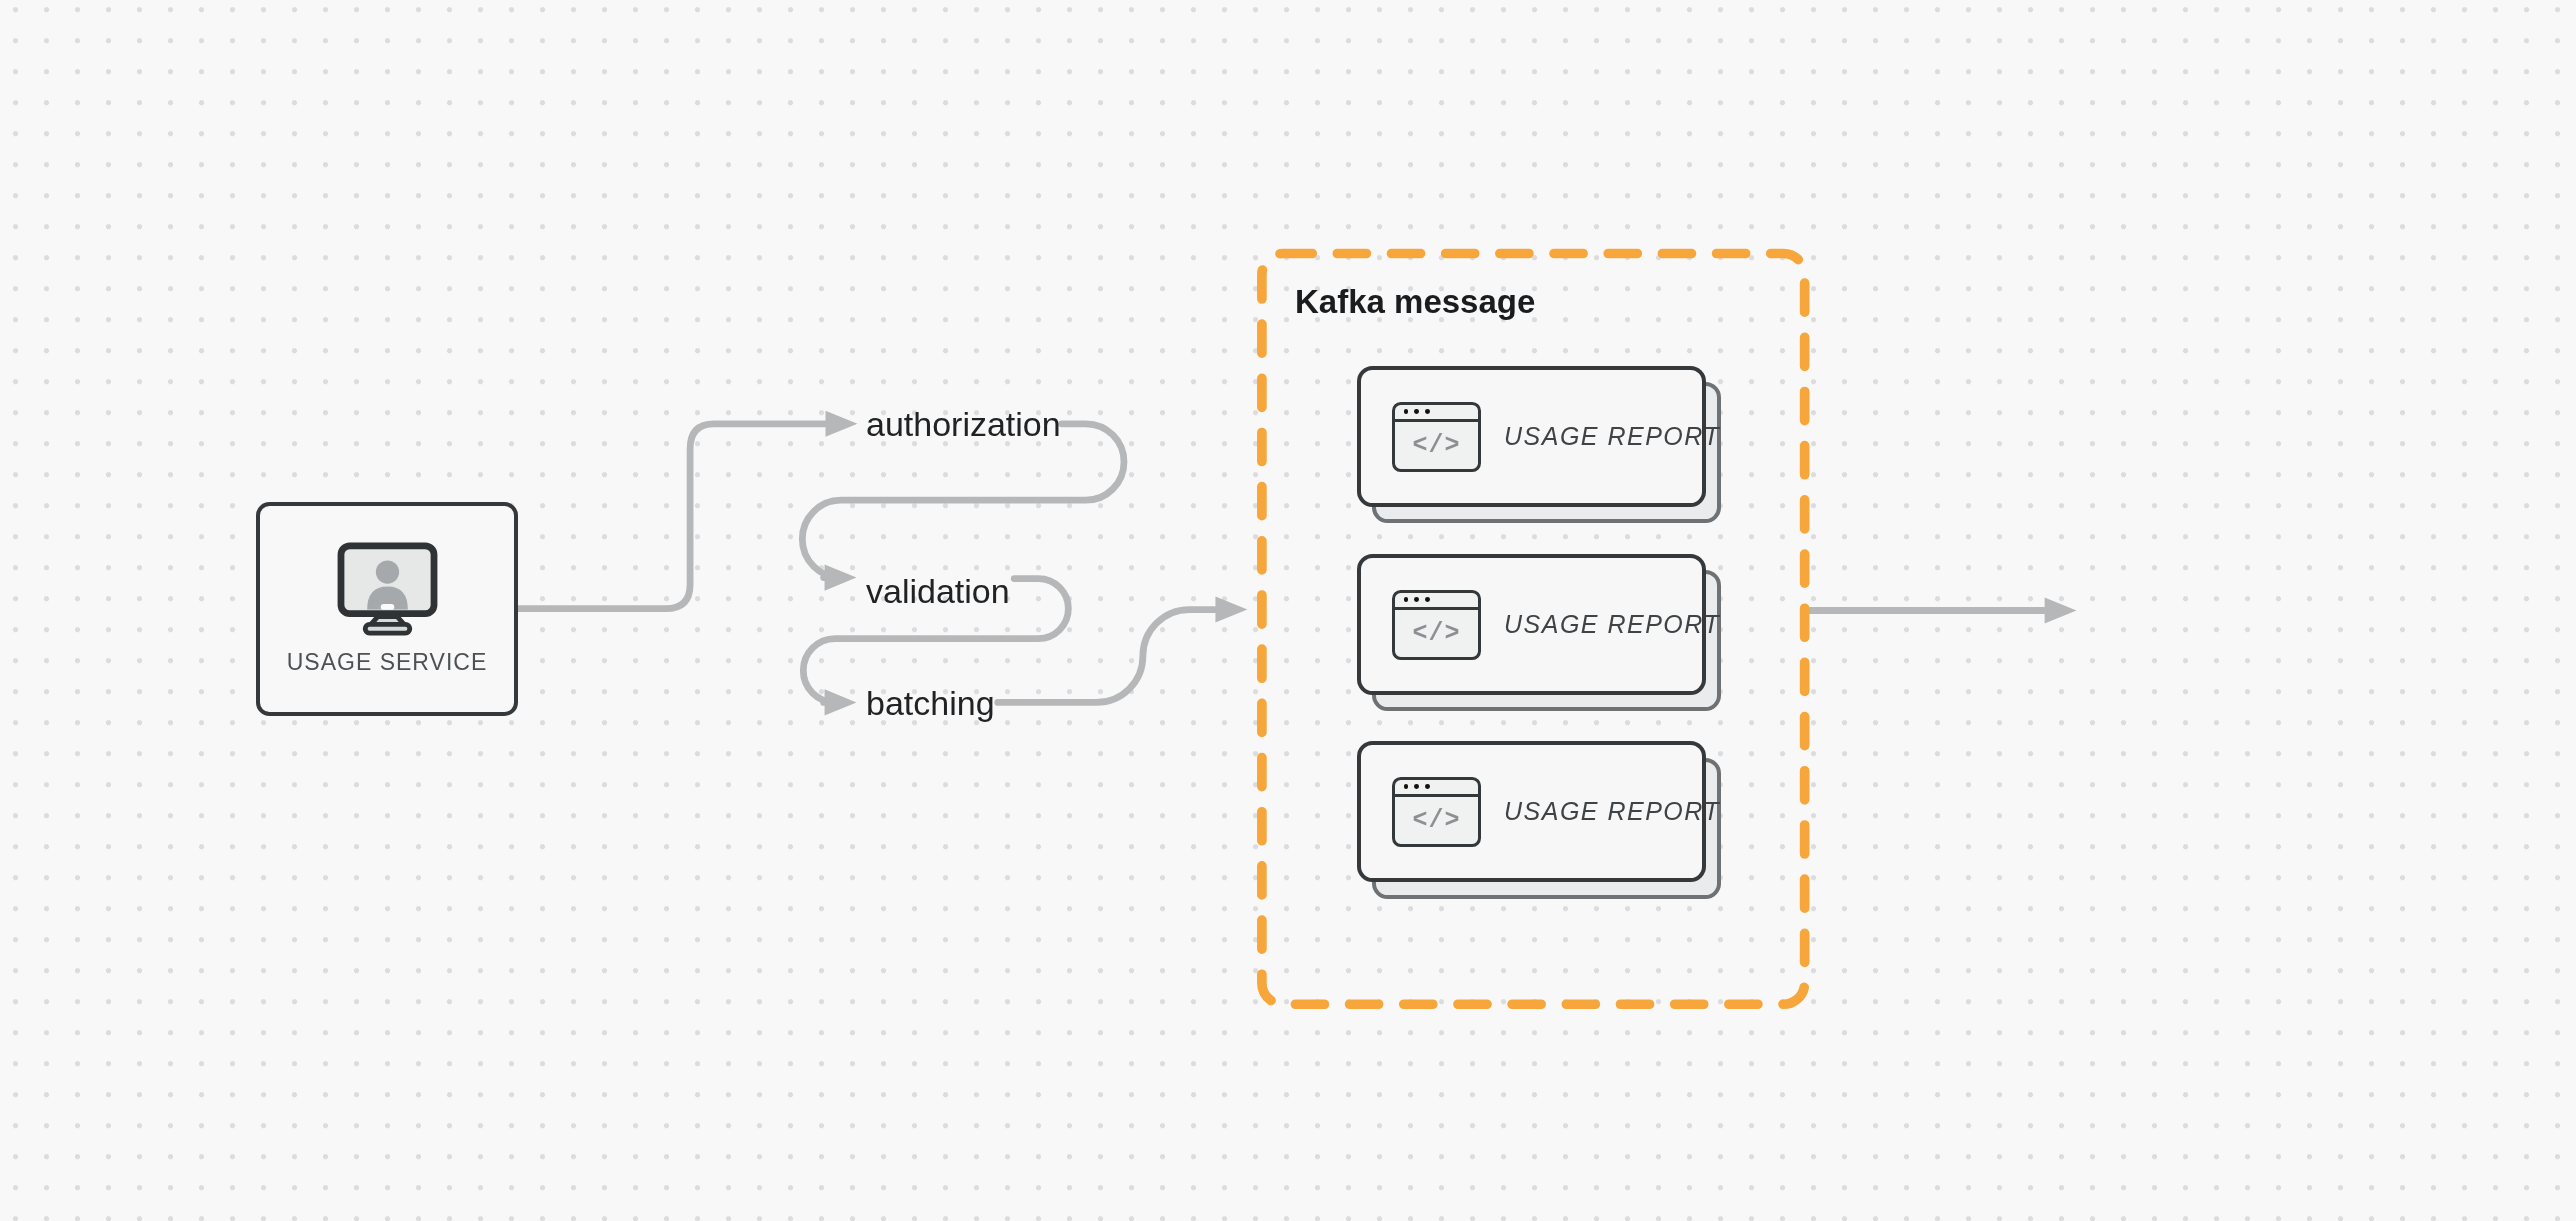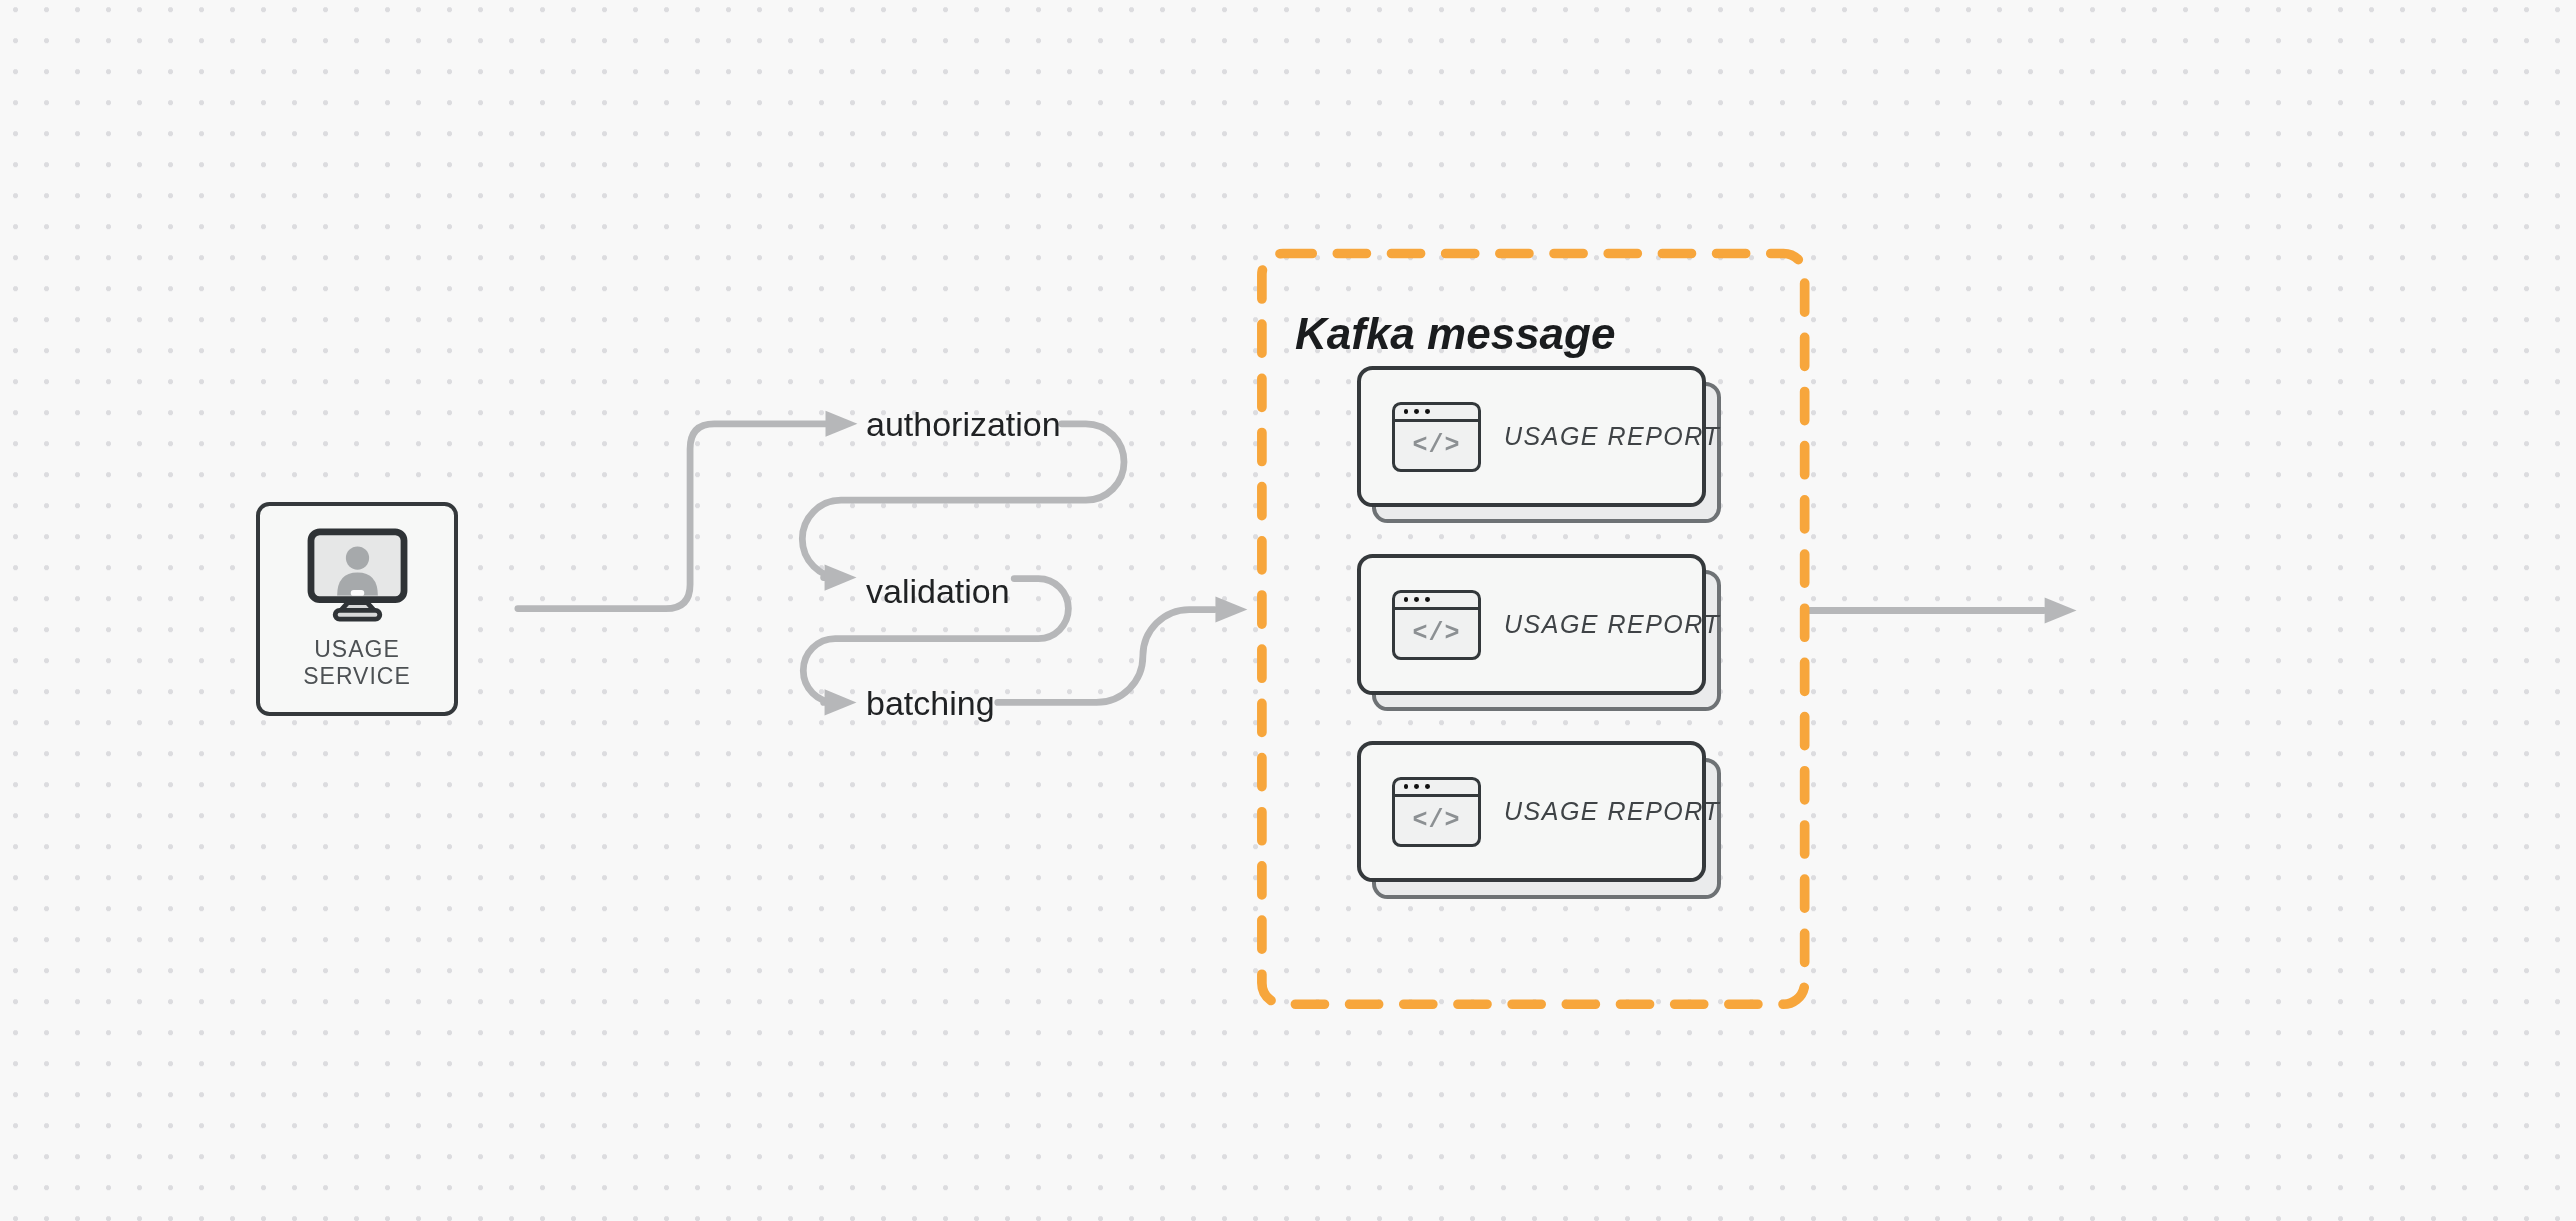--- a/index.html
+++ b/index.html
@@ -27,41 +27,40 @@
     box-sizing:border-box;
     display:flex;flex-direction:column;align-items:center;justify-content:center;
   }
   .node-label{
     color:#4d5154;
     letter-spacing:1px;
     text-align:center;
   }
 
   
-  .usage-service{left:256px;top:502px;width:202px;height:214px;gap:13.5px;}
+  .usage-service{left:256px;top:502px;width:262px;height:214px;gap:13.5px;}
   .usage-service .node-label{font-size:23px;}
 
   
   .kafka-node{left:2098px;top:471px;width:221px;height:279px;gap:21px;}
   .kafka-node .node-label{font-size:28px;letter-spacing:2.4px;color:#3b3f42;}
 
   
   .step-label{
     position:absolute;
     transform:translateY(-50%);
     font-size:34px;font-weight:400;color:#202224;
     white-space:nowrap;
   }
 
   
   .group-title{
-    position:absolute;left:1295px;top:309px;
-    font-size:44px;font-weight:600;color:#1a1c1e;
+    position:absolute;left:1295px;top:283px;
+    font-size:33px;font-weight:600;color:#1a1c1e;
     white-space:nowrap;
-    font-style:italic;
   }
   .card-shadow{
     position:absolute;width:349px;height:141px;
     box-sizing:border-box;
     background:#eaebec;border:4.4px solid #6e7275;border-radius:15.5px;
   }
   .card{
     position:absolute;left:1357px;width:349px;height:141px;
     box-sizing:border-box;
     background:#f6f7f6;border:4.4px solid #35393c;border-radius:15.5px;

